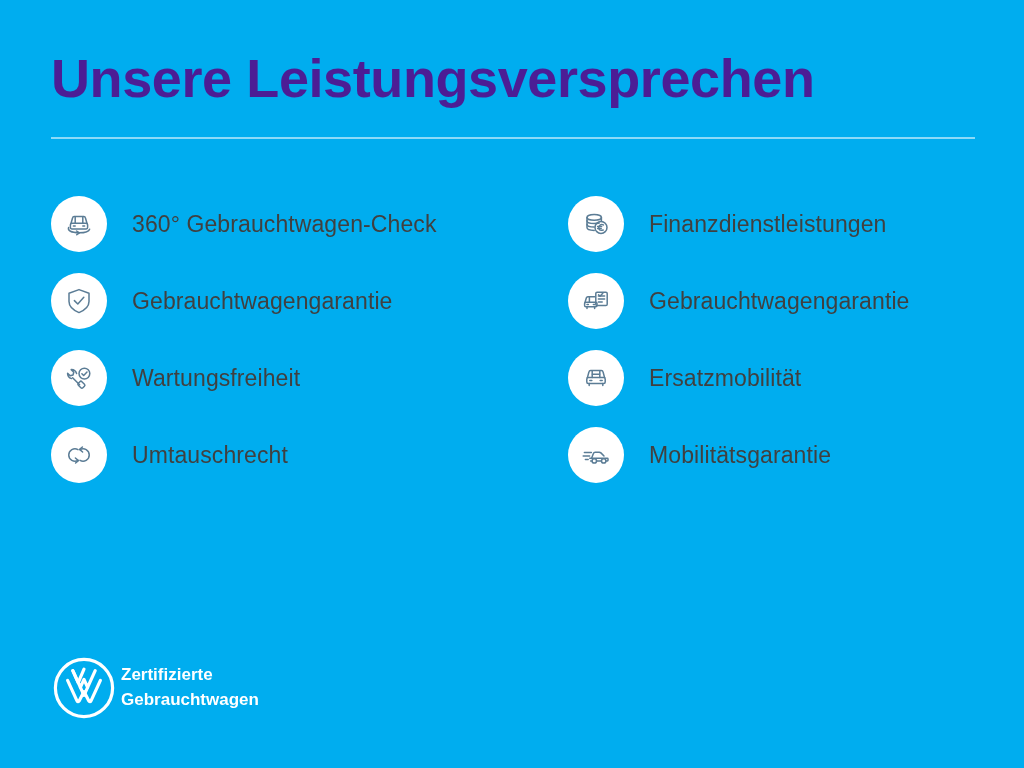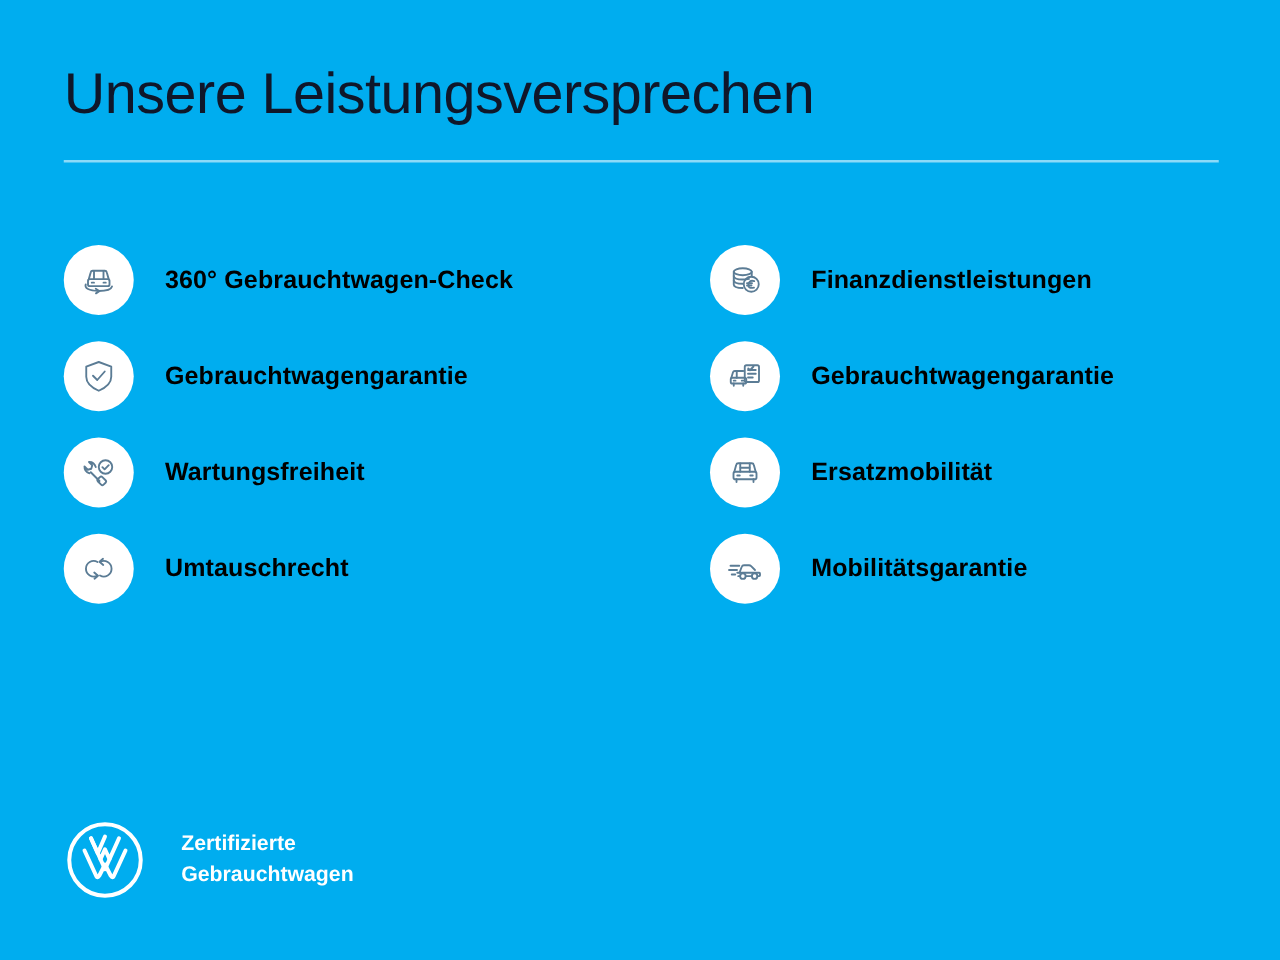--- a/index.html
+++ b/index.html
@@ -20,23 +20,23 @@
   }
 
   
   .header {
     position: absolute;
     left: 51px;
     top: 50px;
     width: 924px;
   }
   .page-title {
-    font-size: 46px;
-    font-weight: normal;
-    color: #0f172a;
+    font-size: 54px;
+    font-weight: bold;
+    color: #4c1d95;
     letter-spacing: -0.4px;
     line-height: 1.05;
     white-space: nowrap;
   }
   .title-rule {
     margin-top: 30px;
     height: 2px;
     width: 924px;
     background: rgba(255,255,255,0.55);
   }
@@ -69,42 +69,42 @@
     background: #ffffff;
     display: flex;
     align-items: center;
     justify-content: center;
   }
   .promise-icon svg {
     display: block;
   }
   .promise-label {
     margin-left: 25px;
-    font-size: 20px;
-    font-weight: bold;
-    color: #000000;
+    font-size: 23px;
+    font-weight: normal;
+    color: #404040;
     letter-spacing: 0.1px;
     white-space: nowrap;
   }
 
   
   .brand {
     position: absolute;
     left: 51px;
     top: 655px;
     display: flex;
     align-items: center;
   }
   .brand-logo {
     width: 66px;
     height: 66px;
     min-width: 66px;
   }
   .brand-text {
-    margin-left: 28px;
+    margin-left: 4px;
     font-size: 17px;
     font-weight: bold;
     color: #ffffff;
     line-height: 1.45;
   }
   .brand-line { white-space: nowrap; }
 </style>
 </head>
 <body>
 

